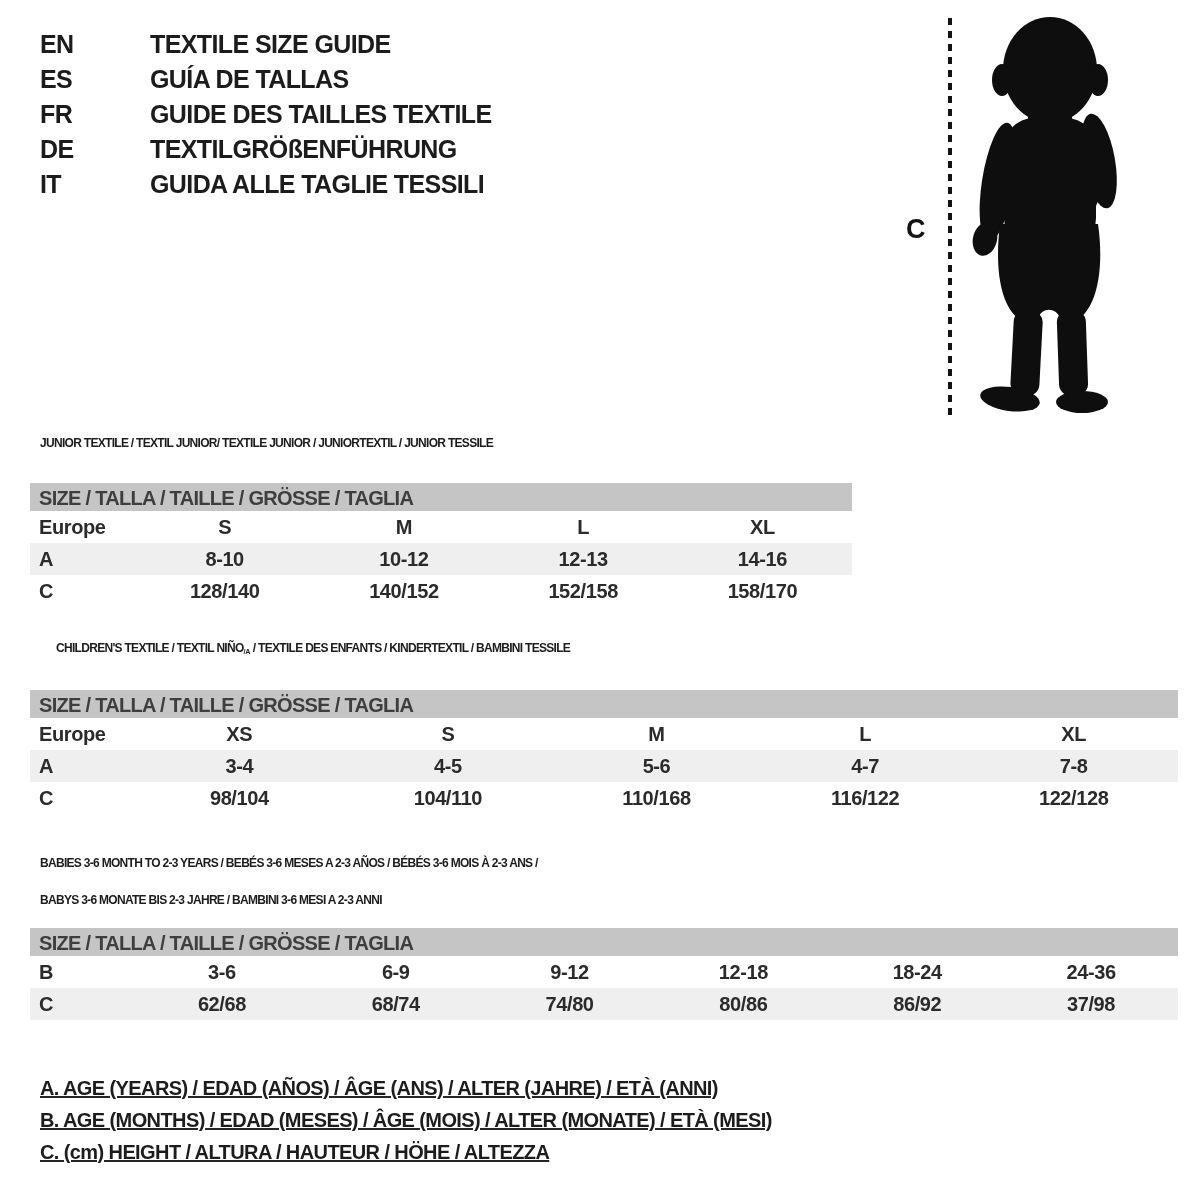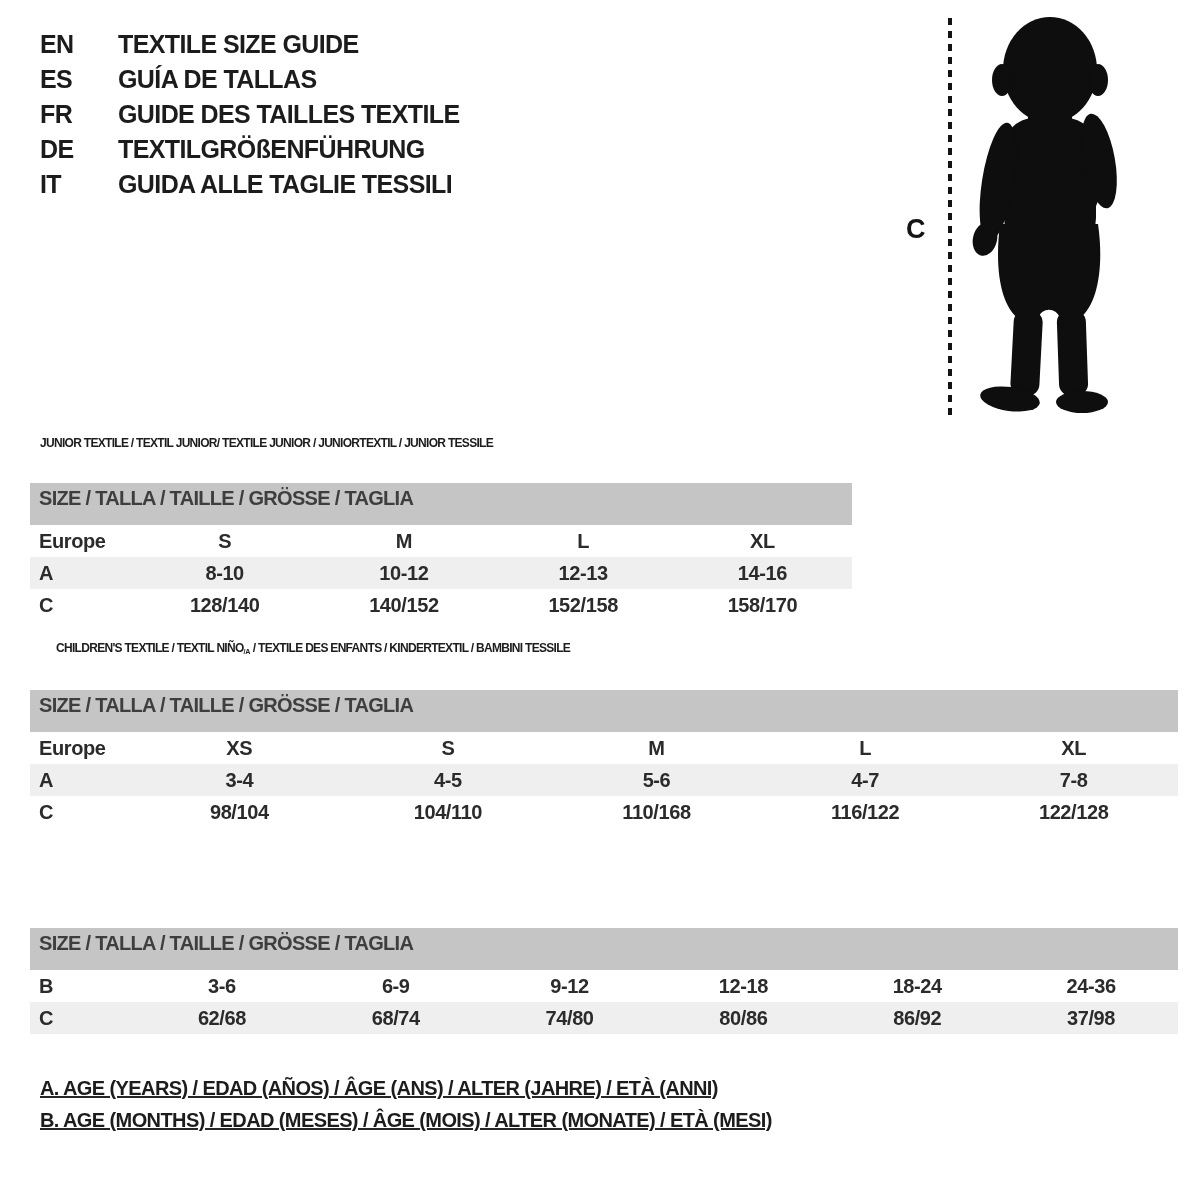--- a/index.html
+++ b/index.html
@@ -12,37 +12,37 @@
     color: #262626;
     -webkit-font-smoothing: antialiased;
   }
   #stage { position: relative; width: 1200px; height: 1200px; overflow: hidden; background:#fff; }
   .abs { position: absolute; }
 
   
   .lang-block { left: 40px; top: 30px; }
   .lang-row { display: flex; height: 35px; align-items: flex-start; font-size: 25px; letter-spacing: -0.6px; color:#1c1c1c; }
   .lang-code { width: 78px; }
-  .lang-title { white-space: nowrap; }
+  .lang-title { white-space: nowrap; margin-left: 32px; }
 
   
   .measure-line {
     left: 948px; top: 18px; width: 4px; height: 398px;
     background: repeating-linear-gradient(to bottom, #131313 0 7px, transparent 7px 13px);
   }
   .measure-label { left: 906px; top: 214px; font-size: 27px; color:#141414; letter-spacing:-0.5px; }
   .figure-svg { left: 958px; top: 14px; }
 
   
   .sec-title { font-size: 12px; letter-spacing: -0.7px; color: #1c1c1c; white-space: nowrap; }
   .sub { font-size: 0.6em; position: relative; top: 0.28em; letter-spacing: -0.3px; }
 
   
   .size-bar {
-    height: 42px; line-height: 30px;
+    height: 28px; line-height: 30px;
     background: #c5c5c5; color: #3e3e3e;
     padding-left: 9px; font-size: 20px; letter-spacing: -0.7px;
   }
   .t-row { display: flex; height: 32px; align-items: center; font-size: 20px; letter-spacing: -0.4px; color:#2b2b2b; }
   .t-row.alt { background: #efefef; }
   .lbl { width: 105px; padding-left: 9px; }
   .cell { flex: 1; text-align: center; }
 
   
   .notes { left: 40px; top: 1072px; text-decoration: underline; }
@@ -147,20 +147,24 @@
     <div class="t-row">
       <span class="lbl">C</span>
       <span class="cell">98/104</span>
       <span class="cell">104/110</span>
       <span class="cell">110/168</span>
       <span class="cell">116/122</span>
       <span class="cell">122/128</span>
     </div>
   </div>
 
+  <div class="abs sec-title" style="left:40px; top:845px; line-height:37px;">
+    <div>BABIES 3-6 MONTH TO 2-3 YEARS / BEBÉS 3-6 MESES A 2-3 AÑOS / BÉBÉS 3-6 MOIS À 2-3 ANS /</div>
+    <div>BABYS 3-6 MONATE BIS 2-3 JAHRE / BAMBINI 3-6 MESI A 2-3 ANNI</div>
+  </div>
   <div class="abs" style="left:30px; top:928px; width:1148px;">
     <div class="size-bar">SIZE / TALLA / TAILLE / GRÖSSE / TAGLIA</div>
     <div class="t-row">
       <span class="lbl">B</span>
       <span class="cell">3-6</span>
       <span class="cell">6-9</span>
       <span class="cell">9-12</span>
       <span class="cell">12-18</span>
       <span class="cell">18-24</span>
       <span class="cell">24-36</span>
@@ -172,15 +176,16 @@
       <span class="cell">74/80</span>
       <span class="cell">80/86</span>
       <span class="cell">86/92</span>
       <span class="cell">37/98</span>
     </div>
   </div>
 
   <div class="abs notes">
     <div class="note-line">A. AGE (YEARS) / EDAD (AÑOS) / ÂGE (ANS) / ALTER (JAHRE) / ETÀ (ANNI)</div>
     <div class="note-line">B. AGE (MONTHS) / EDAD (MESES) / ÂGE (MOIS) / ALTER (MONATE) / ETÀ (MESI)</div>
+    <div class="note-line">C. (cm) HEIGHT / ALTURA / HAUTEUR / HÖHE / ALTEZZA</div>
   </div>
 
 </div>
 
 </body></html>

